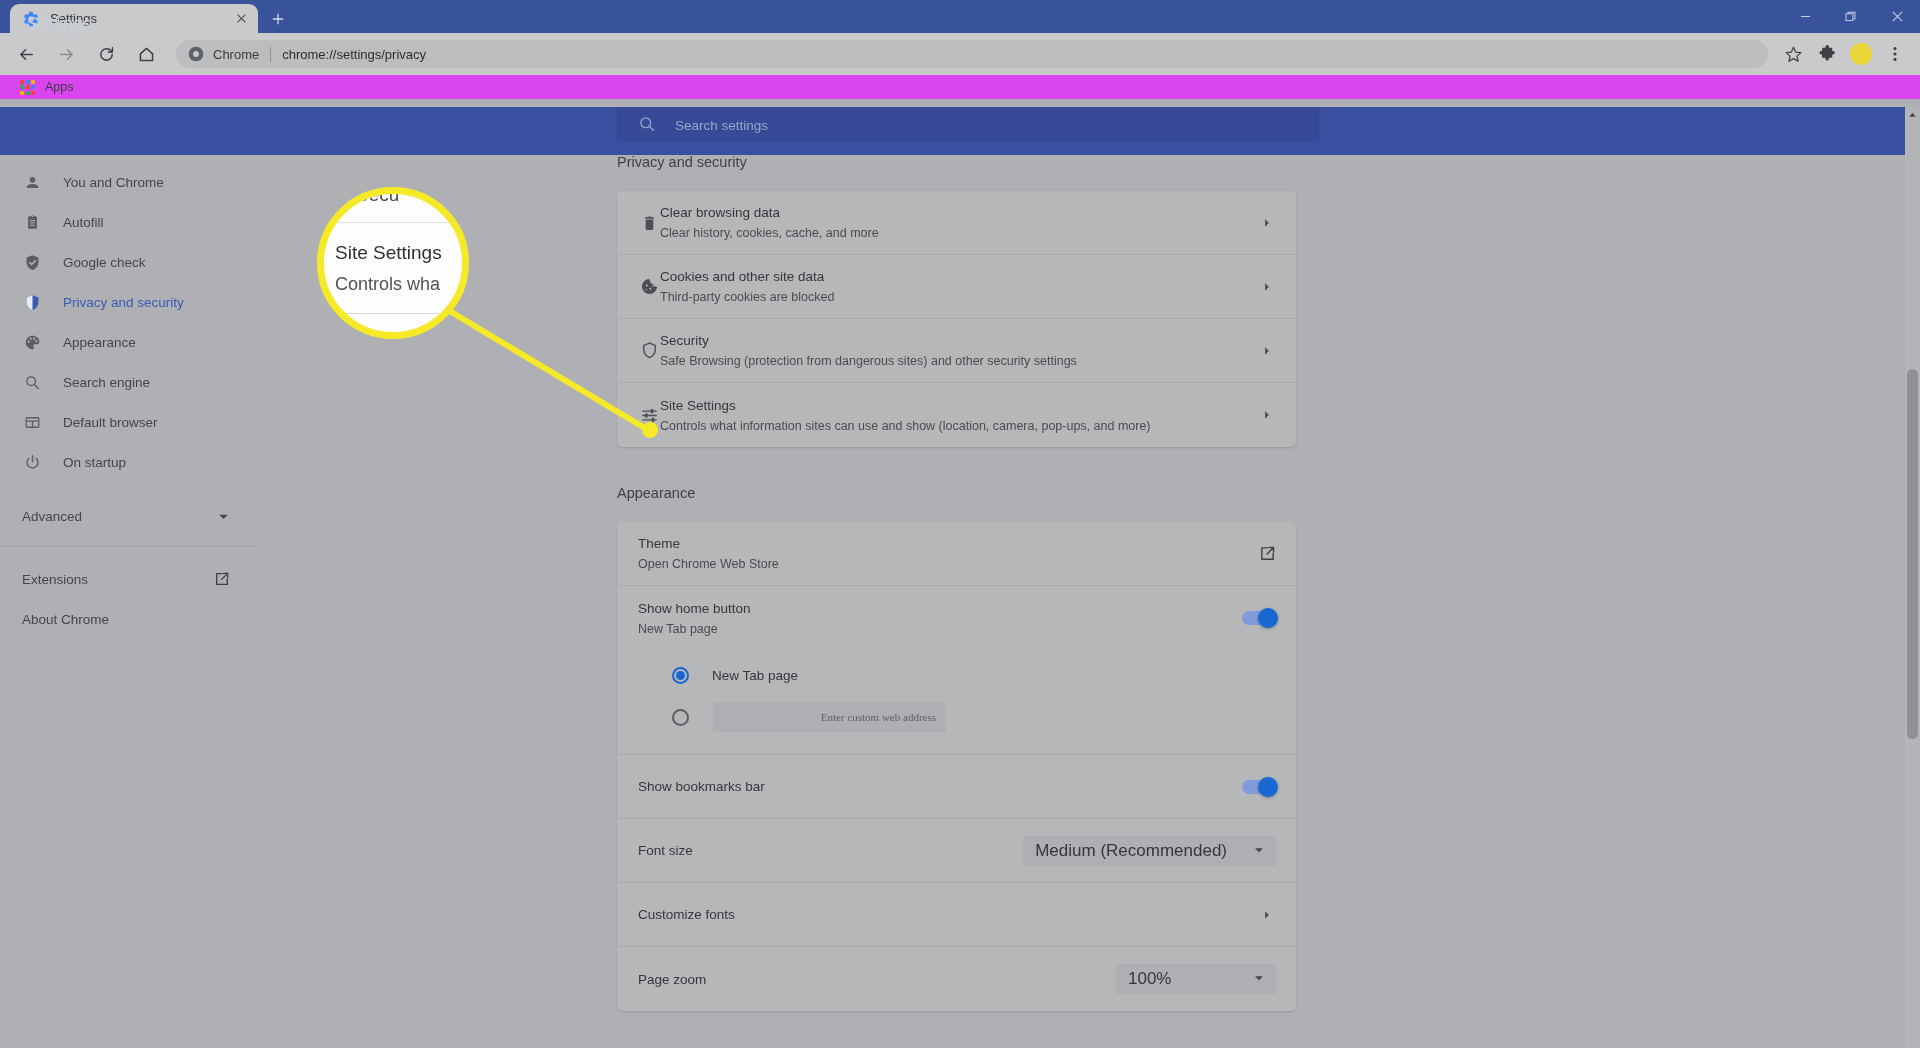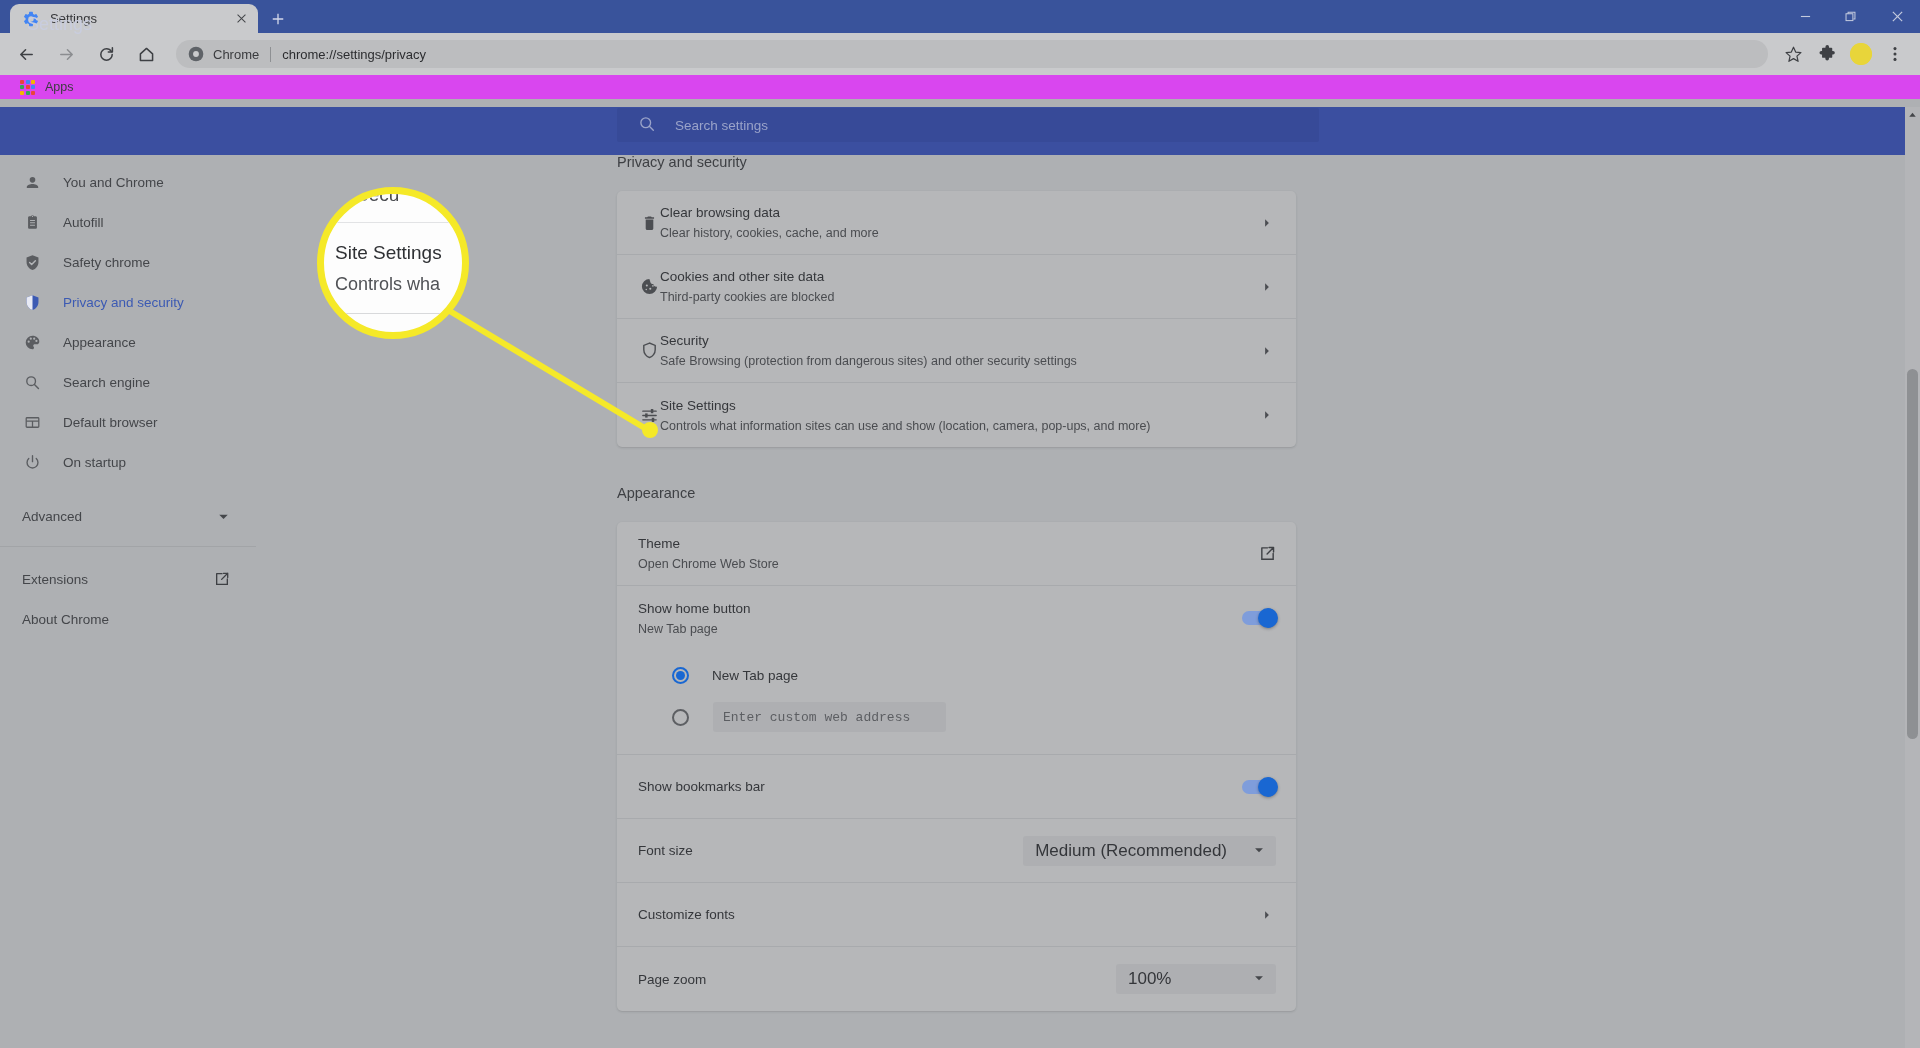--- a/index.html
+++ b/index.html
@@ -201,23 +201,24 @@
   }
   .radio.on { border-color: #1967d2; }
   .radio.on::after {
     content: ""; width: 9px; height: 9px; border-radius: 50%; background: #1967d2;
   }
   .radio-label { font-size: 13.5px; color: #35373b; margin-left: 23px; }
   .custom-input {
     margin-left: 24px; width: 233px; height: 30px;
     background: #aeafb2; border-radius: 3px;
     border: none; outline: none;
-    font-size: 13px; color: #5c5e62;
+    font-size: 11px; color: #5c5e62;
     padding: 0 10px;
-    font-family: Liberation Mono, monospace;
+    font-family: Liberation Serif, serif;
+    text-align: right;
   }
   .custom-input::placeholder { color: #5c5e62; }
 
   
   .select {
     height: 30px; min-width: 160px;
     background: #aeafb2; border-radius: 3px;
     display: flex; align-items: center; justify-content: space-between;
     padding: 0 11px 0 12px; flex: 0 0 auto;
   }
@@ -435,21 +436,21 @@
       <span class="side-label">Autofill</span>
     </div>
 
     <div class="side-item">
       <span class="side-icon">
         <svg viewBox="0 0 20 20" width="17" height="17">
           <path fill="#5b5d61" d="M10 1.4 3 4.2v5.1c0 4.4 3 8.5 7 9.4 4-0.9 7-5 7-9.4V4.2z"></path>
           <path d="M6.6 10 L9 12.4 L13.4 7.9" fill="none" stroke="#b3b5b8" stroke-width="1.7" stroke-linecap="round" stroke-linejoin="round"></path>
         </svg>
       </span>
-      <span class="side-label">Safety chrome</span>
+      <span class="side-label">Google check</span>
     </div>
 
     <div class="side-item active">
       <span class="side-icon">
         <svg viewBox="0 0 20 20" width="17" height="17">
           <path fill="#3c5ab3" d="M10 1.4 3 4.2v5.1c0 4.4 3 8.5 7 9.4 4-0.9 7-5 7-9.4V4.2z"></path>
           <path fill="#e8eaf4" d="M10 1.4 3 4.2v5.1c0 4.4 3 8.5 7 9.4z"></path>
         </svg>
       </span>
       <span class="side-label">Privacy and security</span>

